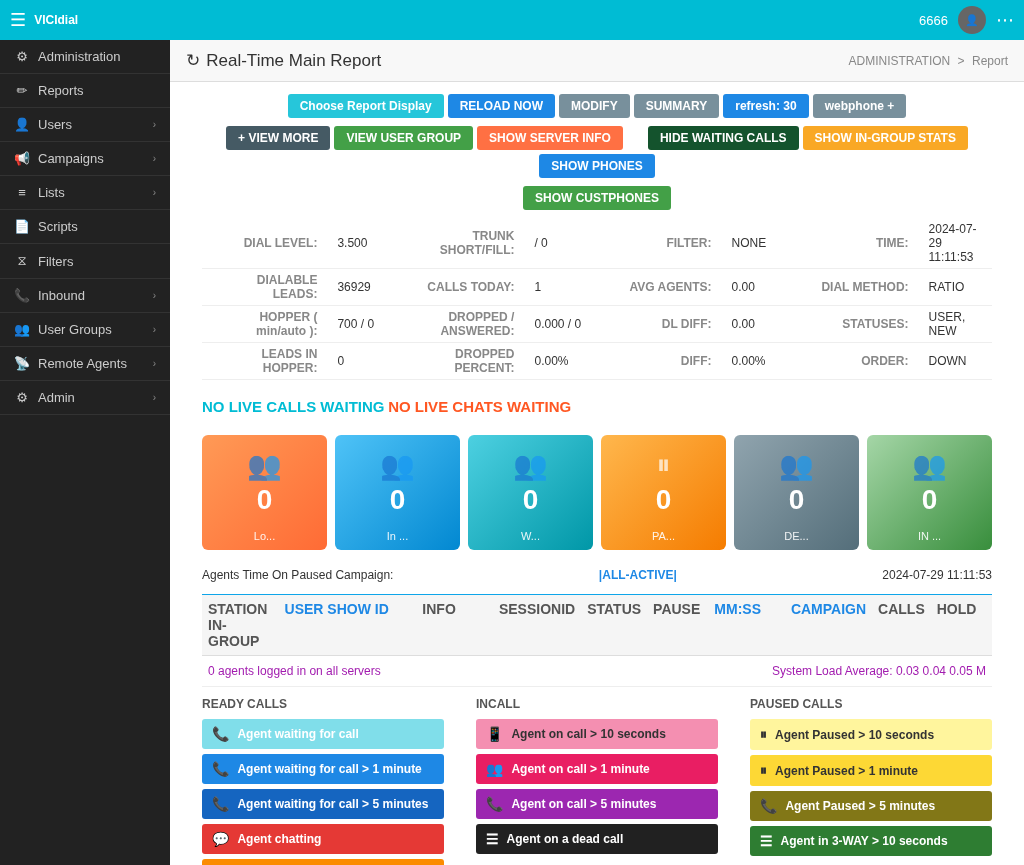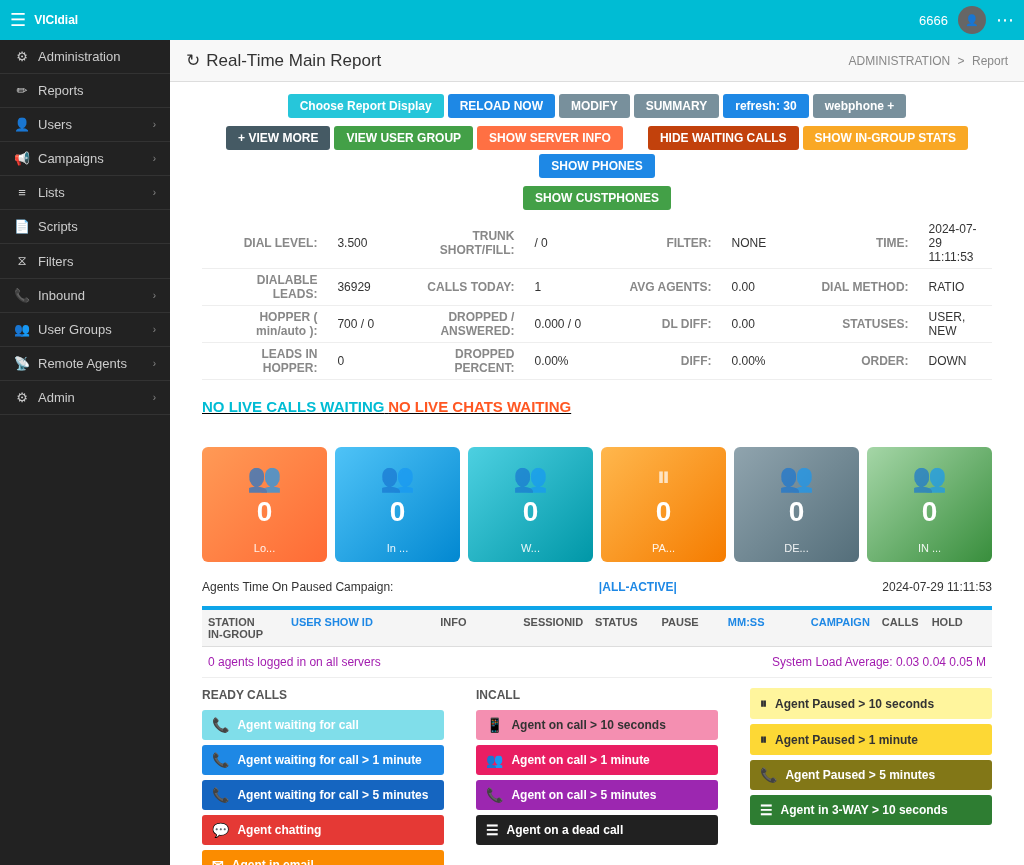--- a/index.html
+++ b/index.html
@@ -77,33 +77,33 @@
       border-radius: 3px;
       cursor: pointer;
       font-size: 12px;
       font-weight: bold;
       color: white;
     }
     .btn-teal { background: #26c6da; }
     .btn-blue { background: #1e88e5; }
     .btn-gray { background: #78909c; }
     .btn-orange { background: #ff7043; }
-    .btn-red { background: #c2410c; margin-left: 21px; }
+    .btn-red { background: #14532d; margin-left: 21px; }
     .btn-green { background: #43a047; text-align: center; }
     .btn-yellow { background: #f9a825; }
     .btn-dark { background: #455a64; }
 
     
     .stats-table { width: 100%; border-collapse: collapse; margin-bottom: 10px; font-size: 12px; }
     .stats-table td { padding: 4px 10px; border-bottom: 1px solid #eee; }
     .stats-label { color: #888; font-weight: bold; text-align: right; width: 14%; }
     .stats-value { color: #333; width: 8%; }
 
     
-    .live-banner { padding: 8px 0; margin-bottom: 24px; text-decoration: underline; }
+    .live-banner { padding: 8px 0; margin-bottom: 12px; }
     .live-banner span { font-size: 15px; font-weight: bold; }
     .live-no { color: #00bcd4; }
     .live-chat { color: #ff5722; }
 
     
     .stat-cards { display: flex; gap: 8px; margin-bottom: 14px; }
     .stat-card {
       flex: 1;
       border-radius: 6px;
       display: flex;
@@ -125,24 +125,24 @@
 
     
     .campaign-info { display: flex; justify-content: space-between; align-items: center; margin-bottom: 8px; font-size: 12px; color: #333; padding: 4px 0; }
     .campaign-filter { color: #1e88e5; font-weight: bold; }
 
     
     .agent-table-header {
       display: grid;
       grid-template-columns: 1fr 1.8fr 1fr 0.8fr 0.8fr 0.8fr 1fr 0.6fr 0.6fr 0.8fr;
       background: #f5f5f5;
-      border-top: 4px solid #0ea5e9;
+      border-top: 1px solid #0ea5e9;
       border-bottom: 1px solid #ddd;
       padding: 6px 0;
-      font-size: 11px;
+      font-size: 14px;
       font-weight: bold;
       color: #555;
     }
     .agent-table-header .col { padding: 0 6px; }
     .col-blue { color: #1e88e5; }
 
     
     .agent-stats-row { display: flex; justify-content: space-between; padding: 8px 6px; font-size: 12px; color: #a21caf; border-bottom: 1px solid #eee; }
 
     
@@ -458,20 +458,21 @@
             <span class="leg-icon">📞</span>
             <span>Agent on call &gt; 5 minutes</span>
           </div>
           <div class="legend-item leg-black">
             <span class="leg-icon">☰</span>
             <span>Agent on a dead call</span>
           </div>
         </div>
 
         <div class="legend-col">
+          <div class="legend-title">PAUSED CALLS</div>
           <div class="legend-item leg-lightyellow">
             <span class="leg-icon">⏸</span>
             <span>Agent Paused &gt; 10 seconds</span>
           </div>
           <div class="legend-item leg-yellow">
             <span class="leg-icon">⏸</span>
             <span>Agent Paused &gt; 1 minute</span>
           </div>
           <div class="legend-item leg-olive">
             <span class="leg-icon">📞</span>

